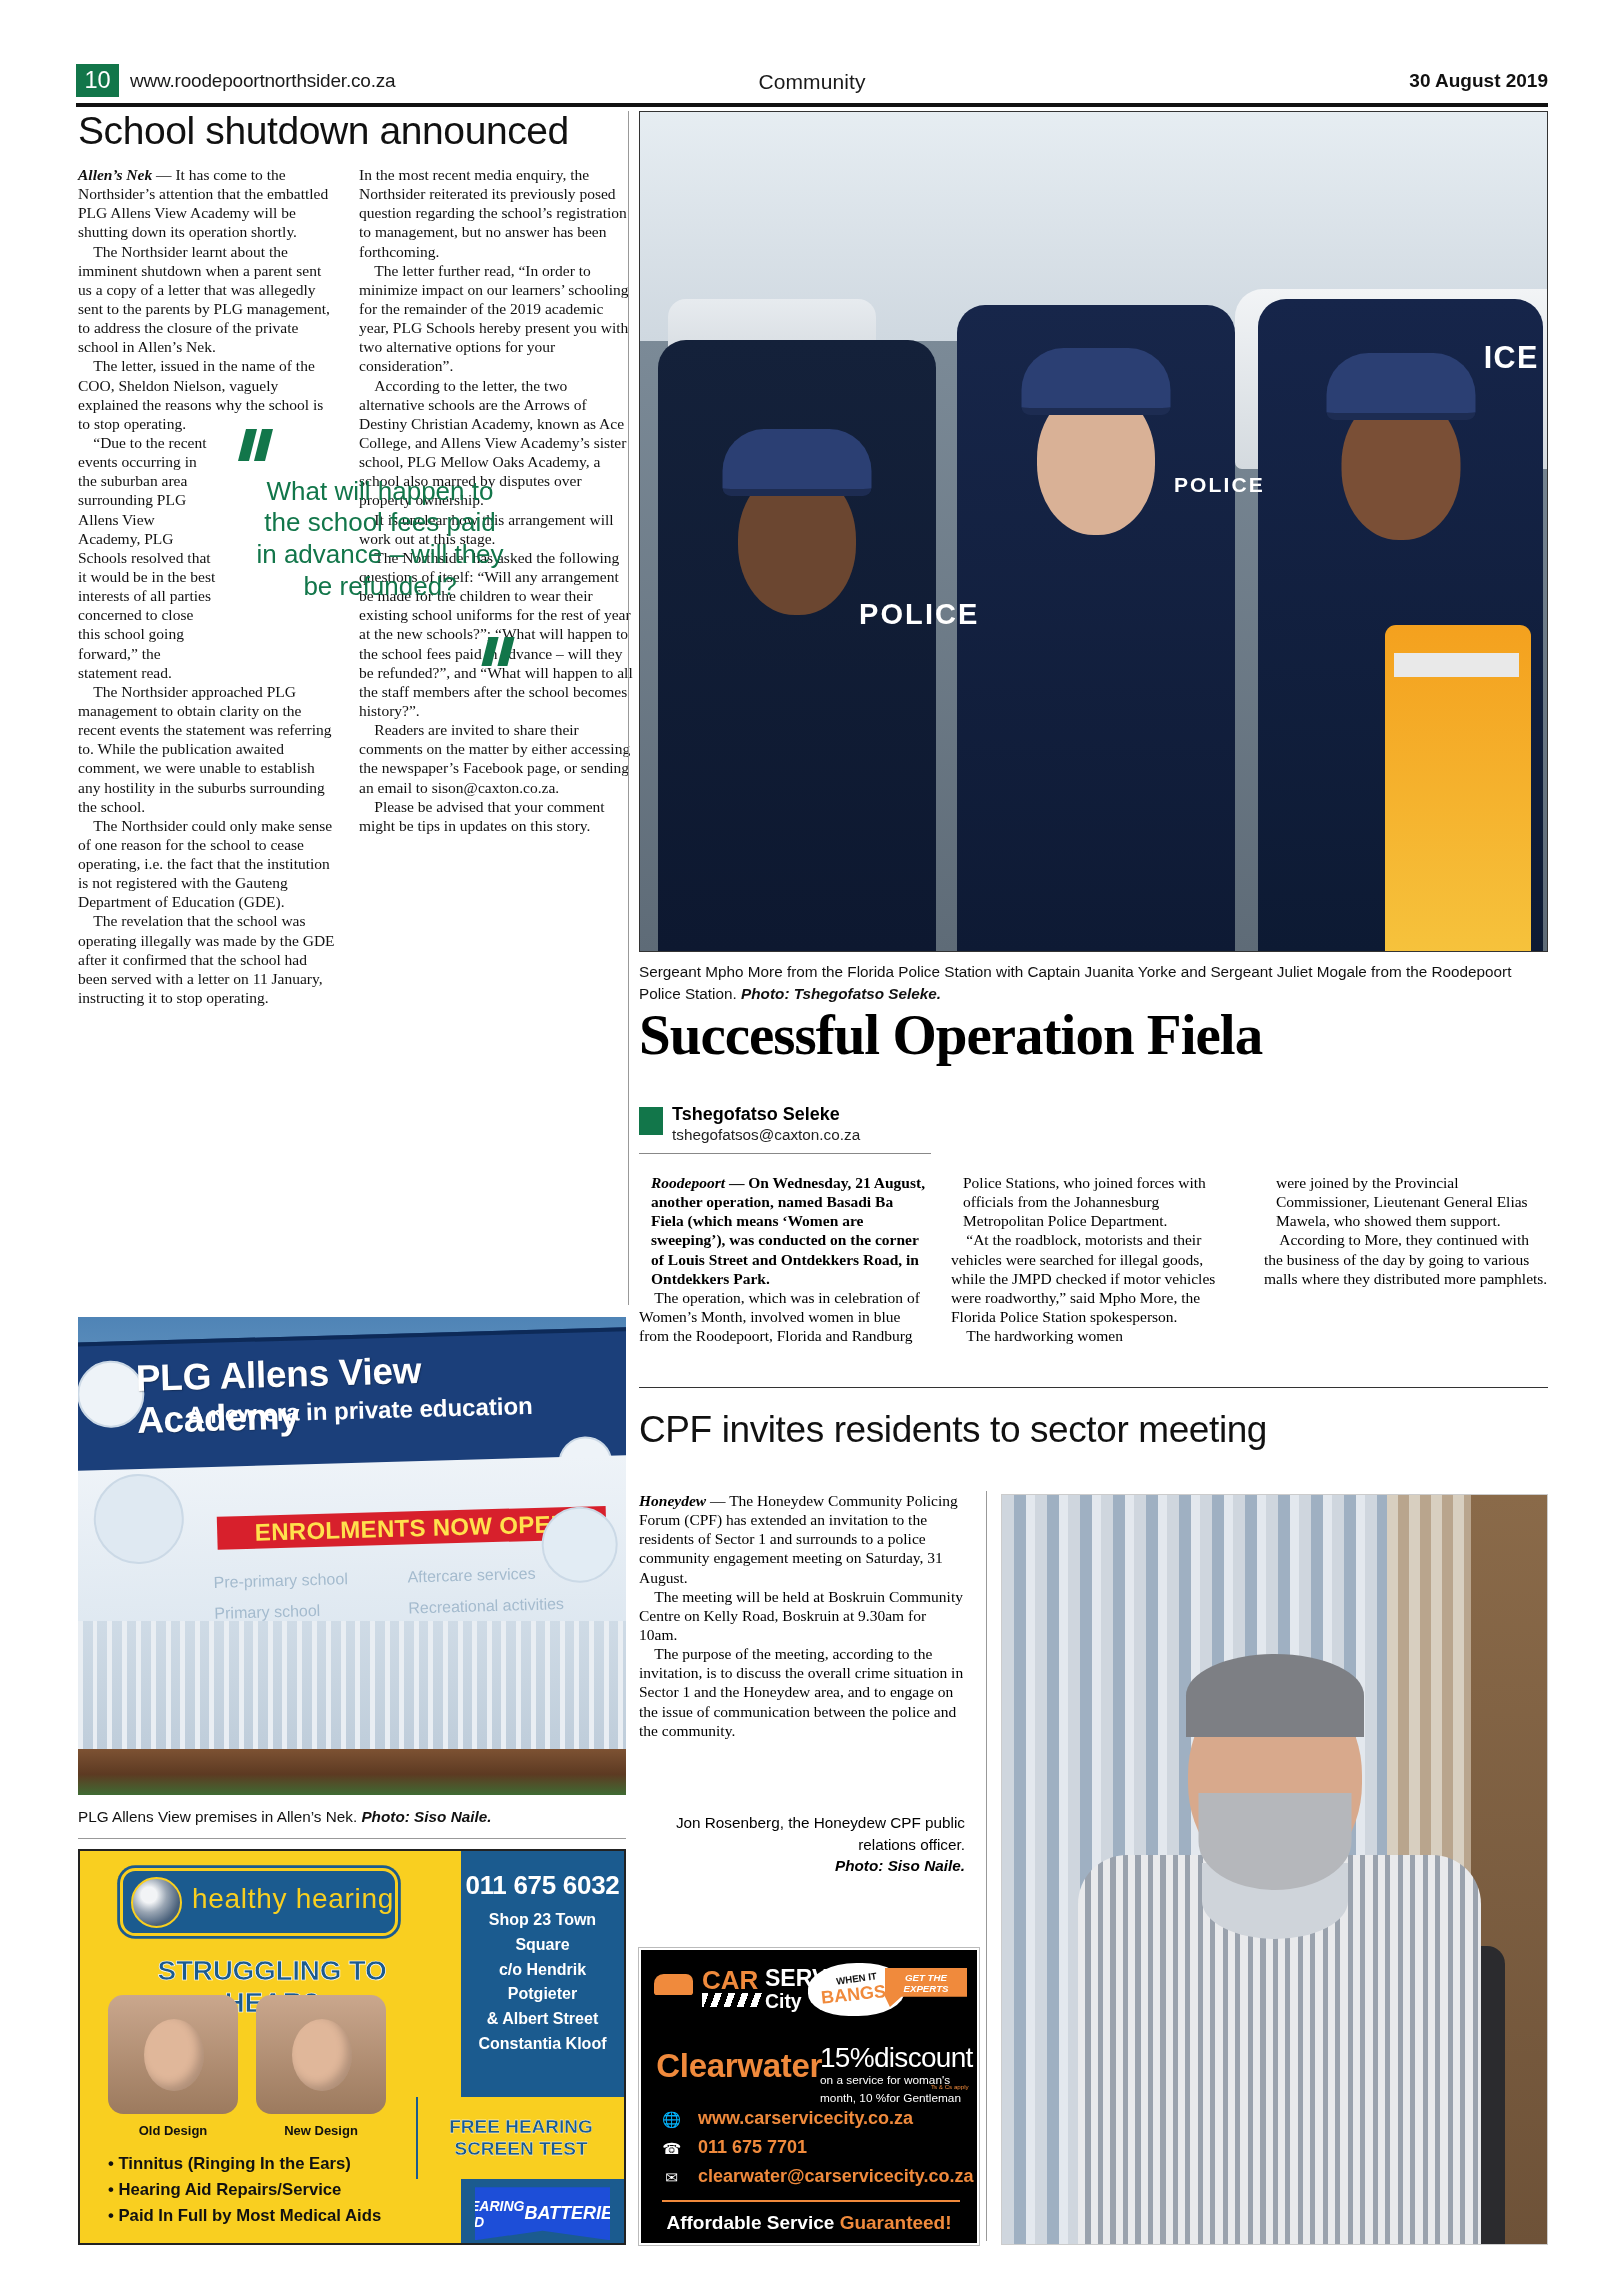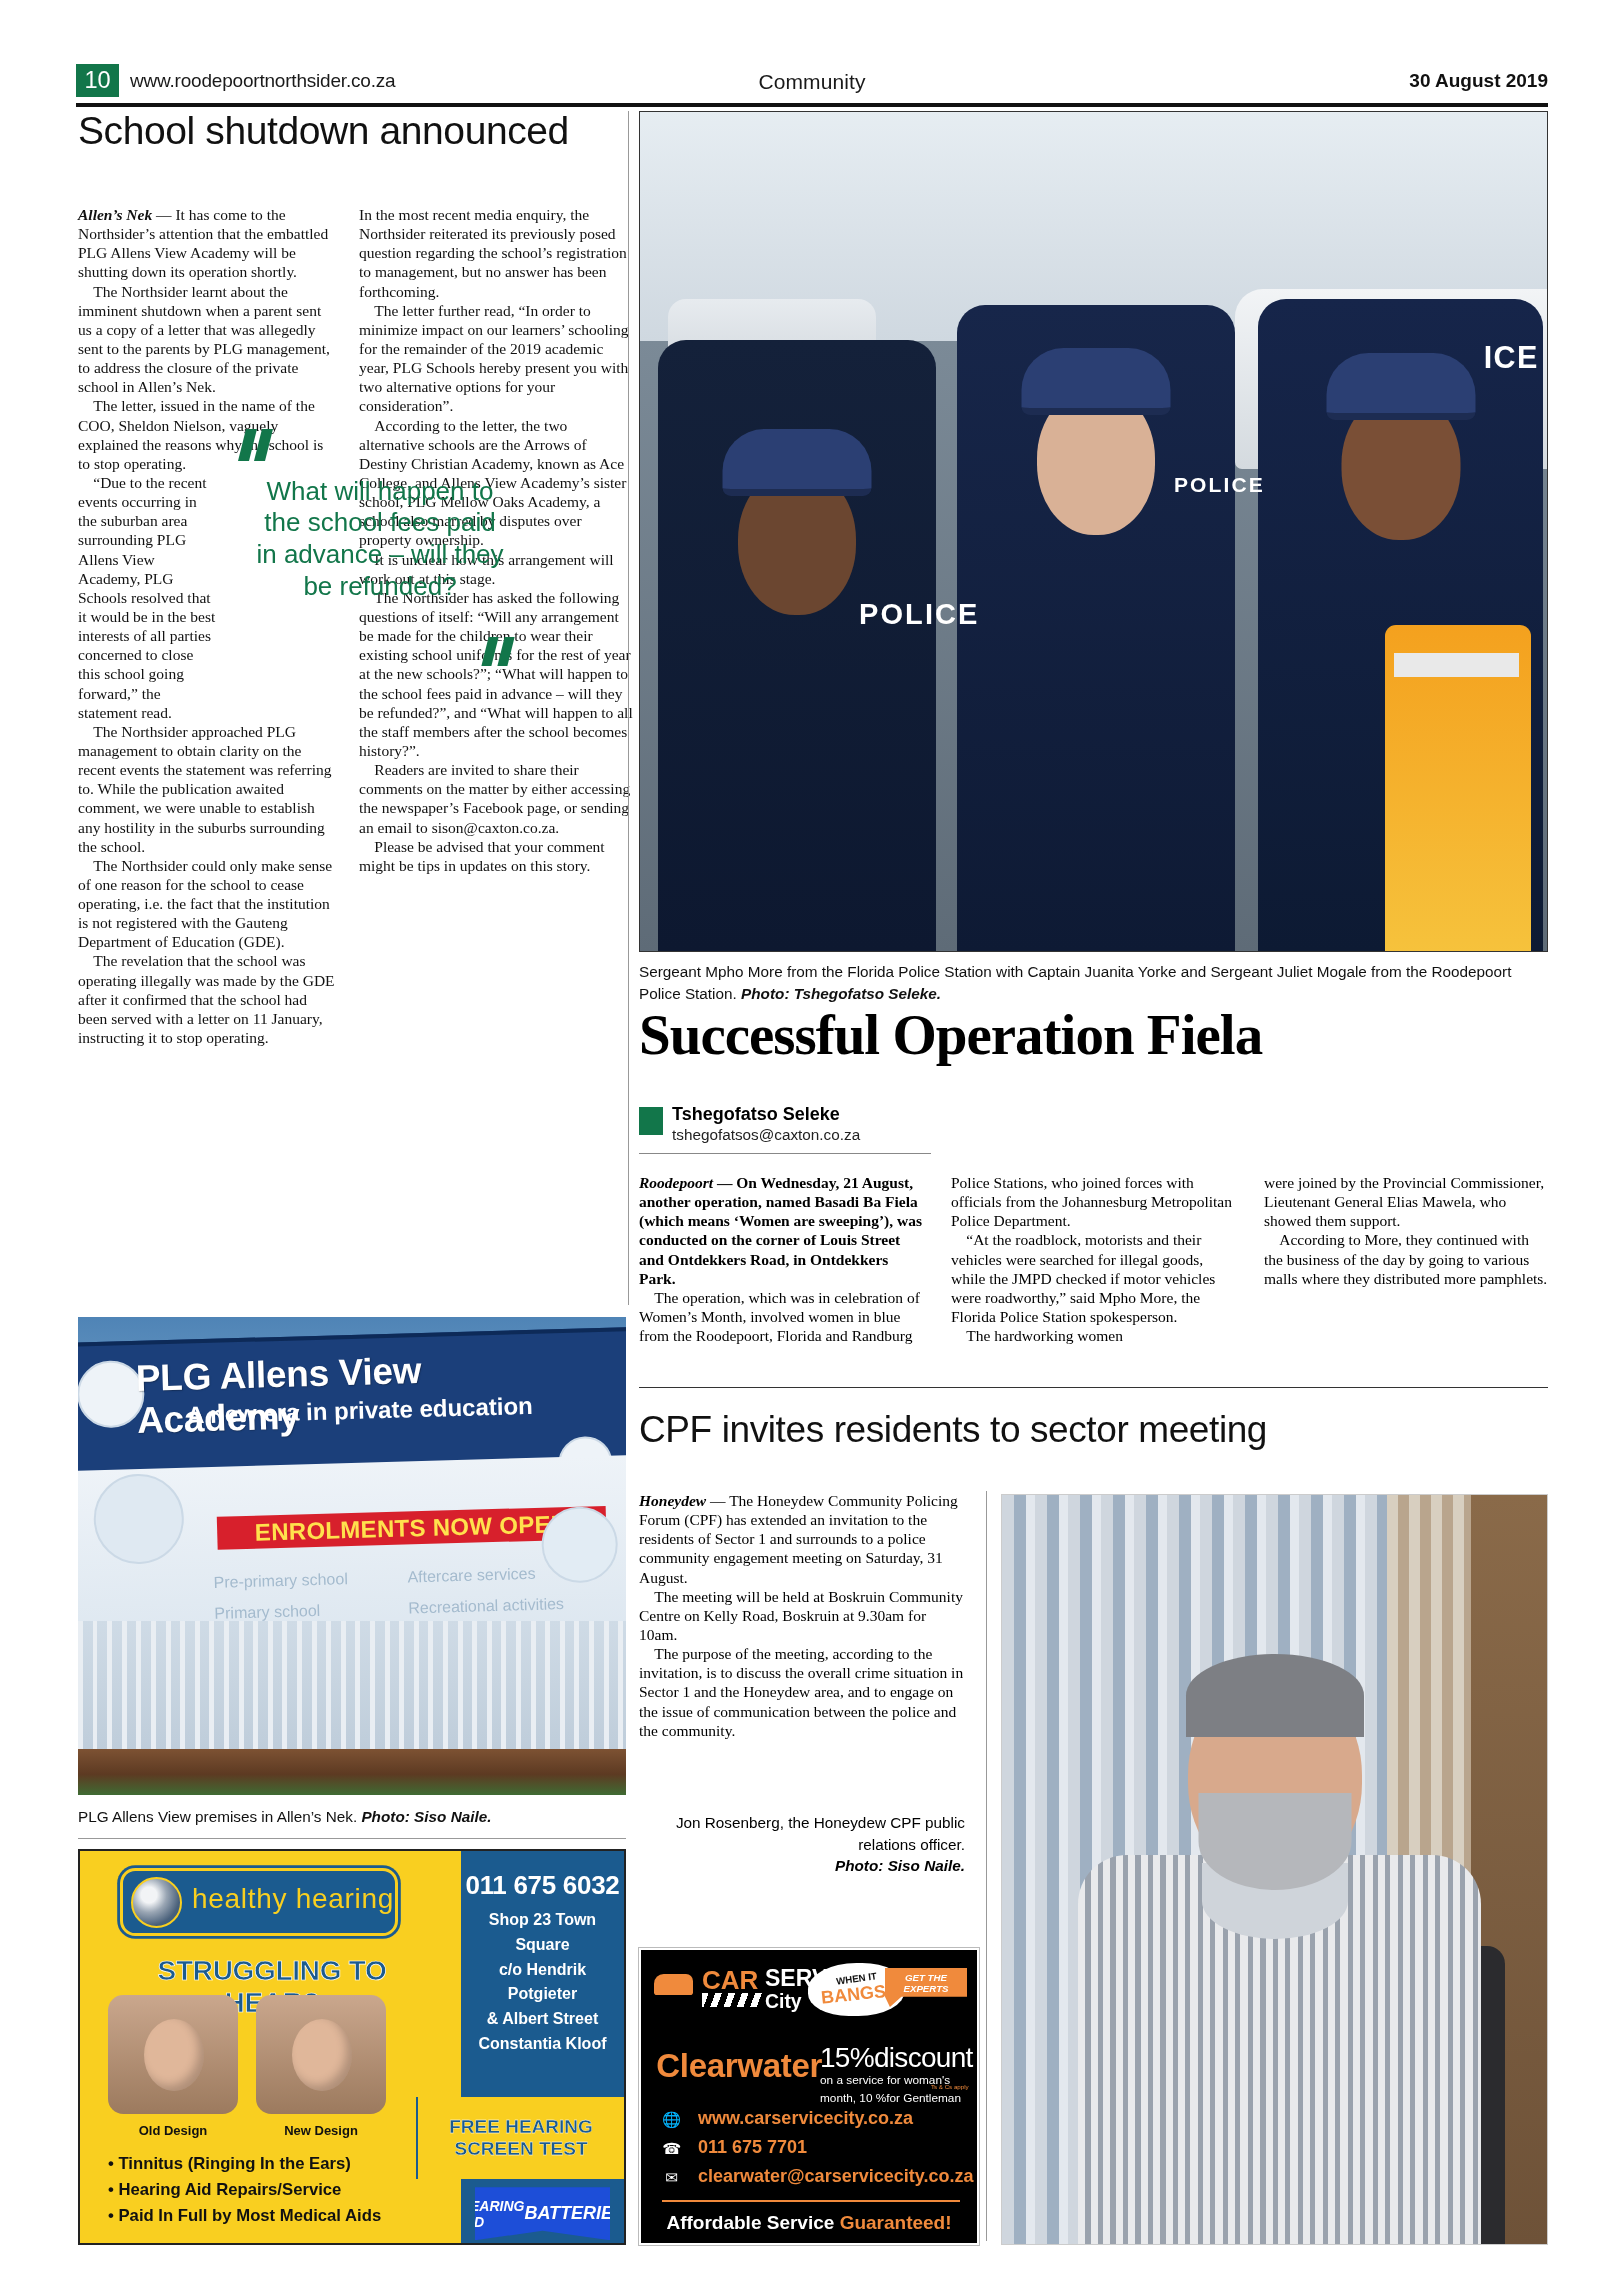--- a/index.html
+++ b/index.html
@@ -54,21 +54,21 @@
     letter-spacing:-0.4px; line-height:1.02;
   }
   .art1-cols {
     position:absolute; left:78px; top:165px; width:555px; height:1138px;
   }
   .col {
     position:absolute; top:0; font-size:15.5px; line-height:1.235;
     text-align:left; color:#111;
   }
   .col p { margin:0; text-indent:15.3px; }
-  .col p.first { text-indent:0;margin-top:40px; }
+  .col p.first { text-indent:0; }
   .col i { font-style:italic; }
   .col b { font-weight:bold; }
 
   #a1c1 { left:0; width:260px; }
   #a1c2 { left:281px; width:274px; }
 
   
   .quote-spacer-left {
     float:right; width:122px; height:229px; shape-outside:inset(0);
   }
@@ -248,21 +248,21 @@
   }
   .byline-mail {
     position:absolute; left:33px; top:22px;
     font-family:"Liberation Sans", sans-serif; font-size:15.3px; color:#222;
   }
   .byline-rule { position:absolute; left:0; top:49px; width:292px; height:1.4px; background:#888; }
 
   .fiela-cols { position:absolute; left:639px; top:1173px; width:909px; height:208px; }
   .fcol { position:absolute; top:0; font-size:15.5px; line-height:1.235; }
   .fcol p { margin:0; text-indent:15.3px; }
-  .fcol p.first { text-indent:0; }
+  .fcol p.first { text-indent:0;margin-left:12px; }
   #f1 { left:0; width:288px; }
   #f2 { left:312px; width:288px; }
   #f3 { left:625px; width:285px; }
   .lead { font-weight:bold; }
   .lead .place { font-style:italic; }
 
   .fiela-rule { position:absolute; left:639px; top:1387px; width:909px; height:1.4px; background:#333; }
 
   
   .cpf-head {

